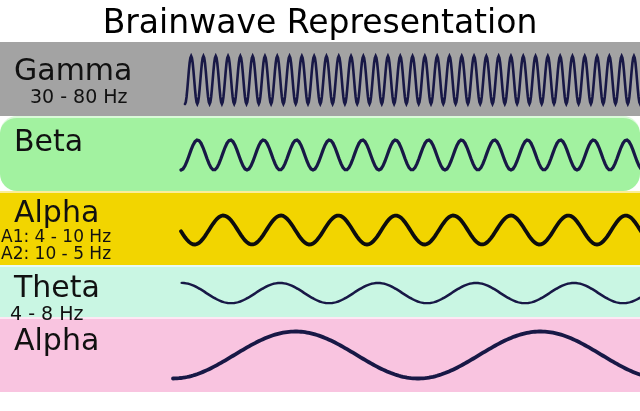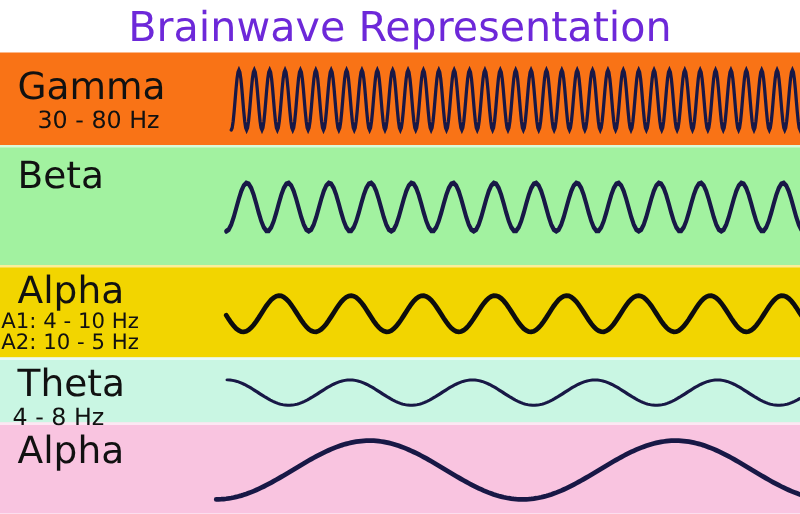--- a/index.html
+++ b/index.html
@@ -3,26 +3,26 @@
 <meta charset="utf-8">
 <style>
   html,body{margin:0;padding:0;background:#ffffff;}
   .stage{
     width:640px;height:411px;position:relative;overflow:hidden;
     font-family:"DejaVu Sans","Liberation Sans",sans-serif;
     background:#ffffff;color:#111111;
   }
   .title-bar{
     height:42px;display:flex;align-items:center;justify-content:center;
-    font-size:33px;line-height:1;color:#6d28d9;white-space:nowrap;
+    font-size:33px;line-height:1;color:#000000;white-space:nowrap;
   }
   .band{position:relative;box-sizing:border-box;width:640px;}
   .band + .band{border-top:2px solid rgba(255,255,255,0.6);}
   .band-gamma{height:74px;}
-  .band-beta {height:96px;}
+  .band-beta {height:75px;border-radius:17px;}
   .band-alpha{height:74px;}
   .band-theta{height:52px;}
   .band-delta{height:75px;}
   .wave-svg{position:absolute;left:0;top:0;width:100%;height:100%;display:block;z-index:1;}
   .label{position:relative;z-index:2;padding-left:14px;}
   .band-gamma .label{padding-top:13px;}
   .band-beta  .label{padding-top:8px;}
   .band-alpha .label{padding-top:4px;}
   .band-theta .label{padding-top:5px;}
   .band-delta .label{padding-top:6px;}
@@ -31,21 +31,21 @@
   .band-theta .band-range,.band-delta .band-range{margin-left:-4px;}
   .band-range-sm{font-size:17px;line-height:1.05;margin-left:-13px;}
 </style>
 </head>
 <body>
 
 <div class="stage">
 
   <div class="title-bar">Brainwave Representation</div>
 
-  <div class="band band-gamma" style="background: #f97316;">
+  <div class="band band-gamma" style="background: #a3a3a3;">
     <svg class="wave-svg" xmlns="http://www.w3.org/2000/svg" viewBox="0 0 640 74" preserveAspectRatio="none">
         <path d="M185.00,62.00 L185.77,60.17 L186.54,54.97 L187.31,47.18 L188.08,38.00 L188.84,28.82 L189.61,21.03 L190.38,15.83 L191.15,14.00 L191.92,15.83 L192.69,21.03 L193.46,28.82 L194.23,38.00 L194.99,47.18 L195.76,54.97 L196.53,60.17 L197.30,62.00 L198.07,60.17 L198.84,54.97 L199.61,47.18 L200.38,38.00 L201.14,28.82 L201.91,21.03 L202.68,15.83 L203.45,14.00 L204.22,15.83 L204.99,21.03 L205.76,28.82 L206.53,38.00 L207.29,47.18 L208.06,54.97 L208.83,60.17 L209.60,62.00 L210.37,60.17 L211.14,54.97 L211.91,47.18 L212.68,38.00 L213.44,28.82 L214.21,21.03 L214.98,15.83 L215.75,14.00 L216.52,15.83 L217.29,21.03 L218.06,28.82 L218.83,38.00 L219.59,47.18 L220.36,54.97 L221.13,60.17 L221.90,62.00 L222.67,60.17 L223.44,54.97 L224.21,47.18 L224.98,38.00 L225.74,28.82 L226.51,21.03 L227.28,15.83 L228.05,14.00 L228.82,15.83 L229.59,21.03 L230.36,28.82 L231.13,38.00 L231.89,47.18 L232.66,54.97 L233.43,60.17 L234.20,62.00 L234.97,60.17 L235.74,54.97 L236.51,47.18 L237.28,38.00 L238.04,28.82 L238.81,21.03 L239.58,15.83 L240.35,14.00 L241.12,15.83 L241.89,21.03 L242.66,28.82 L243.43,38.00 L244.19,47.18 L244.96,54.97 L245.73,60.17 L246.50,62.00 L247.27,60.17 L248.04,54.97 L248.81,47.18 L249.58,38.00 L250.34,28.82 L251.11,21.03 L251.88,15.83 L252.65,14.00 L253.42,15.83 L254.19,21.03 L254.96,28.82 L255.73,38.00 L256.49,47.18 L257.26,54.97 L258.03,60.17 L258.80,62.00 L259.57,60.17 L260.34,54.97 L261.11,47.18 L261.88,38.00 L262.64,28.82 L263.41,21.03 L264.18,15.83 L264.95,14.00 L265.72,15.83 L266.49,21.03 L267.26,28.82 L268.03,38.00 L268.79,47.18 L269.56,54.97 L270.33,60.17 L271.10,62.00 L271.87,60.17 L272.64,54.97 L273.41,47.18 L274.18,38.00 L274.94,28.82 L275.71,21.03 L276.48,15.83 L277.25,14.00 L278.02,15.83 L278.79,21.03 L279.56,28.82 L280.33,38.00 L281.09,47.18 L281.86,54.97 L282.63,60.17 L283.40,62.00 L284.17,60.17 L284.94,54.97 L285.71,47.18 L286.48,38.00 L287.24,28.82 L288.01,21.03 L288.78,15.83 L289.55,14.00 L290.32,15.83 L291.09,21.03 L291.86,28.82 L292.63,38.00 L293.39,47.18 L294.16,54.97 L294.93,60.17 L295.70,62.00 L296.47,60.17 L297.24,54.97 L298.01,47.18 L298.78,38.00 L299.54,28.82 L300.31,21.03 L301.08,15.83 L301.85,14.00 L302.62,15.83 L303.39,21.03 L304.16,28.82 L304.93,38.00 L305.69,47.18 L306.46,54.97 L307.23,60.17 L308.00,62.00 L308.77,60.17 L309.54,54.97 L310.31,47.18 L311.08,38.00 L311.84,28.82 L312.61,21.03 L313.38,15.83 L314.15,14.00 L314.92,15.83 L315.69,21.03 L316.46,28.82 L317.23,38.00 L317.99,47.18 L318.76,54.97 L319.53,60.17 L320.30,62.00 L321.07,60.17 L321.84,54.97 L322.61,47.18 L323.38,38.00 L324.14,28.82 L324.91,21.03 L325.68,15.83 L326.45,14.00 L327.22,15.83 L327.99,21.03 L328.76,28.82 L329.53,38.00 L330.29,47.18 L331.06,54.97 L331.83,60.17 L332.60,62.00 L333.37,60.17 L334.14,54.97 L334.91,47.18 L335.68,38.00 L336.44,28.82 L337.21,21.03 L337.98,15.83 L338.75,14.00 L339.52,15.83 L340.29,21.03 L341.06,28.82 L341.83,38.00 L342.59,47.18 L343.36,54.97 L344.13,60.17 L344.90,62.00 L345.67,60.17 L346.44,54.97 L347.21,47.18 L347.98,38.00 L348.74,28.82 L349.51,21.03 L350.28,15.83 L351.05,14.00 L351.82,15.83 L352.59,21.03 L353.36,28.82 L354.13,38.00 L354.89,47.18 L355.66,54.97 L356.43,60.17 L357.20,62.00 L357.97,60.17 L358.74,54.97 L359.51,47.18 L360.28,38.00 L361.04,28.82 L361.81,21.03 L362.58,15.83 L363.35,14.00 L364.12,15.83 L364.89,21.03 L365.66,28.82 L366.43,38.00 L367.19,47.18 L367.96,54.97 L368.73,60.17 L369.50,62.00 L370.27,60.17 L371.04,54.97 L371.81,47.18 L372.58,38.00 L373.34,28.82 L374.11,21.03 L374.88,15.83 L375.65,14.00 L376.42,15.83 L377.19,21.03 L377.96,28.82 L378.73,38.00 L379.49,47.18 L380.26,54.97 L381.03,60.17 L381.80,62.00 L382.57,60.17 L383.34,54.97 L384.11,47.18 L384.88,38.00 L385.64,28.82 L386.41,21.03 L387.18,15.83 L387.95,14.00 L388.72,15.83 L389.49,21.03 L390.26,28.82 L391.03,38.00 L391.79,47.18 L392.56,54.97 L393.33,60.17 L394.10,62.00 L394.87,60.17 L395.64,54.97 L396.41,47.18 L397.18,38.00 L397.94,28.82 L398.71,21.03 L399.48,15.83 L400.25,14.00 L401.02,15.83 L401.79,21.03 L402.56,28.82 L403.33,38.00 L404.09,47.18 L404.86,54.97 L405.63,60.17 L406.40,62.00 L407.17,60.17 L407.94,54.97 L408.71,47.18 L409.48,38.00 L410.24,28.82 L411.01,21.03 L411.78,15.83 L412.55,14.00 L413.32,15.83 L414.09,21.03 L414.86,28.82 L415.63,38.00 L416.39,47.18 L417.16,54.97 L417.93,60.17 L418.70,62.00 L419.47,60.17 L420.24,54.97 L421.01,47.18 L421.78,38.00 L422.54,28.82 L423.31,21.03 L424.08,15.83 L424.85,14.00 L425.62,15.83 L426.39,21.03 L427.16,28.82 L427.93,38.00 L428.69,47.18 L429.46,54.97 L430.23,60.17 L431.00,62.00 L431.77,60.17 L432.54,54.97 L433.31,47.18 L434.08,38.00 L434.84,28.82 L435.61,21.03 L436.38,15.83 L437.15,14.00 L437.92,15.83 L438.69,21.03 L439.46,28.82 L440.23,38.00 L440.99,47.18 L441.76,54.97 L442.53,60.17 L443.30,62.00 L444.07,60.17 L444.84,54.97 L445.61,47.18 L446.38,38.00 L447.14,28.82 L447.91,21.03 L448.68,15.83 L449.45,14.00 L450.22,15.83 L450.99,21.03 L451.76,28.82 L452.53,38.00 L453.29,47.18 L454.06,54.97 L454.83,60.17 L455.60,62.00 L456.37,60.17 L457.14,54.97 L457.91,47.18 L458.68,38.00 L459.44,28.82 L460.21,21.03 L460.98,15.83 L461.75,14.00 L462.52,15.83 L463.29,21.03 L464.06,28.82 L464.83,38.00 L465.59,47.18 L466.36,54.97 L467.13,60.17 L467.90,62.00 L468.67,60.17 L469.44,54.97 L470.21,47.18 L470.98,38.00 L471.74,28.82 L472.51,21.03 L473.28,15.83 L474.05,14.00 L474.82,15.83 L475.59,21.03 L476.36,28.82 L477.13,38.00 L477.89,47.18 L478.66,54.97 L479.43,60.17 L480.20,62.00 L480.97,60.17 L481.74,54.97 L482.51,47.18 L483.28,38.00 L484.04,28.82 L484.81,21.03 L485.58,15.83 L486.35,14.00 L487.12,15.83 L487.89,21.03 L488.66,28.82 L489.43,38.00 L490.19,47.18 L490.96,54.97 L491.73,60.17 L492.50,62.00 L493.27,60.17 L494.04,54.97 L494.81,47.18 L495.58,38.00 L496.34,28.82 L497.11,21.03 L497.88,15.83 L498.65,14.00 L499.42,15.83 L500.19,21.03 L500.96,28.82 L501.73,38.00 L502.49,47.18 L503.26,54.97 L504.03,60.17 L504.80,62.00 L505.57,60.17 L506.34,54.97 L507.11,47.18 L507.88,38.00 L508.64,28.82 L509.41,21.03 L510.18,15.83 L510.95,14.00 L511.72,15.83 L512.49,21.03 L513.26,28.82 L514.03,38.00 L514.79,47.18 L515.56,54.97 L516.33,60.17 L517.10,62.00 L517.87,60.17 L518.64,54.97 L519.41,47.18 L520.18,38.00 L520.94,28.82 L521.71,21.03 L522.48,15.83 L523.25,14.00 L524.02,15.83 L524.79,21.03 L525.56,28.82 L526.33,38.00 L527.09,47.18 L527.86,54.97 L528.63,60.17 L529.40,62.00 L530.17,60.17 L530.94,54.97 L531.71,47.18 L532.48,38.00 L533.24,28.82 L534.01,21.03 L534.78,15.83 L535.55,14.00 L536.32,15.83 L537.09,21.03 L537.86,28.82 L538.63,38.00 L539.39,47.18 L540.16,54.97 L540.93,60.17 L541.70,62.00 L542.47,60.17 L543.24,54.97 L544.01,47.18 L544.78,38.00 L545.54,28.82 L546.31,21.03 L547.08,15.83 L547.85,14.00 L548.62,15.83 L549.39,21.03 L550.16,28.82 L550.93,38.00 L551.69,47.18 L552.46,54.97 L553.23,60.17 L554.00,62.00 L554.77,60.17 L555.54,54.97 L556.31,47.18 L557.08,38.00 L557.84,28.82 L558.61,21.03 L559.38,15.83 L560.15,14.00 L560.92,15.83 L561.69,21.03 L562.46,28.82 L563.23,38.00 L563.99,47.18 L564.76,54.97 L565.53,60.17 L566.30,62.00 L567.07,60.17 L567.84,54.97 L568.61,47.18 L569.38,38.00 L570.14,28.82 L570.91,21.03 L571.68,15.83 L572.45,14.00 L573.22,15.83 L573.99,21.03 L574.76,28.82 L575.53,38.00 L576.29,47.18 L577.06,54.97 L577.83,60.17 L578.60,62.00 L579.37,60.17 L580.14,54.97 L580.91,47.18 L581.68,38.00 L582.44,28.82 L583.21,21.03 L583.98,15.83 L584.75,14.00 L585.52,15.83 L586.29,21.03 L587.06,28.82 L587.83,38.00 L588.59,47.18 L589.36,54.97 L590.13,60.17 L590.90,62.00 L591.67,60.17 L592.44,54.97 L593.21,47.18 L593.98,38.00 L594.74,28.82 L595.51,21.03 L596.28,15.83 L597.05,14.00 L597.82,15.83 L598.59,21.03 L599.36,28.82 L600.12,38.00 L600.89,47.18 L601.66,54.97 L602.43,60.17 L603.20,62.00 L603.97,60.17 L604.74,54.97 L605.51,47.18 L606.27,38.00 L607.04,28.82 L607.81,21.03 L608.58,15.83 L609.35,14.00 L610.12,15.83 L610.89,21.03 L611.66,28.82 L612.42,38.00 L613.19,47.18 L613.96,54.97 L614.73,60.17 L615.50,62.00 L616.27,60.17 L617.04,54.97 L617.81,47.18 L618.57,38.00 L619.34,28.82 L620.11,21.03 L620.88,15.83 L621.65,14.00 L622.42,15.83 L623.19,21.03 L623.96,28.82 L624.72,38.00 L625.49,47.18 L626.26,54.97 L627.03,60.17 L627.80,62.00 L628.57,60.17 L629.34,54.97 L630.11,47.18 L630.87,38.00 L631.64,28.82 L632.41,21.03 L633.18,15.83 L633.95,14.00 L634.72,15.83 L635.49,21.03 L636.26,28.82 L637.02,38.00 L637.79,47.18 L638.56,54.97 L639.33,60.17 L640.10,62.00 L640.87,60.17 " fill="none" stroke="#181846" stroke-width="2.6" stroke-linecap="round"></path>
       </svg>
     <div class="label">
       <div class="band-name">Gamma</div>
       <div class="band-range">30 - 80 Hz</div>
     </div>
   </div>
 
   <div class="band band-beta" style="background: rgb(162, 242, 160);">

